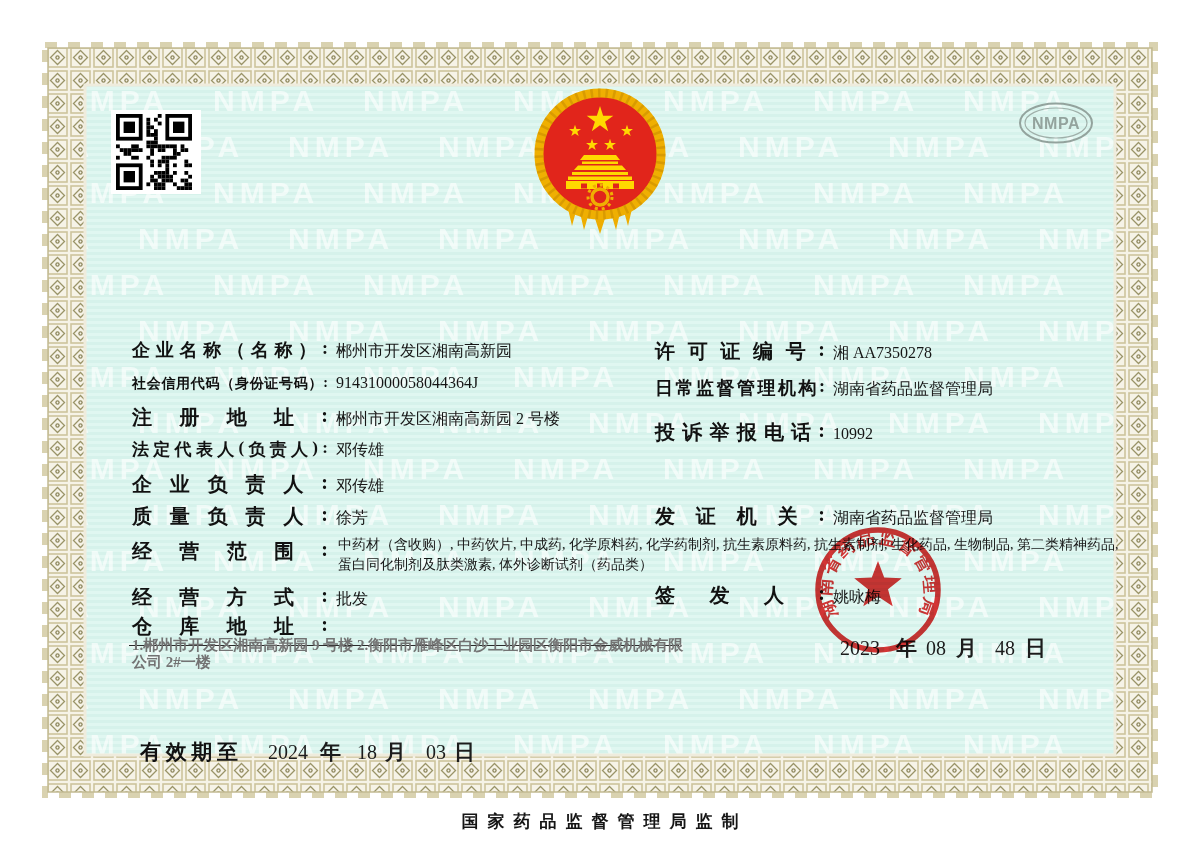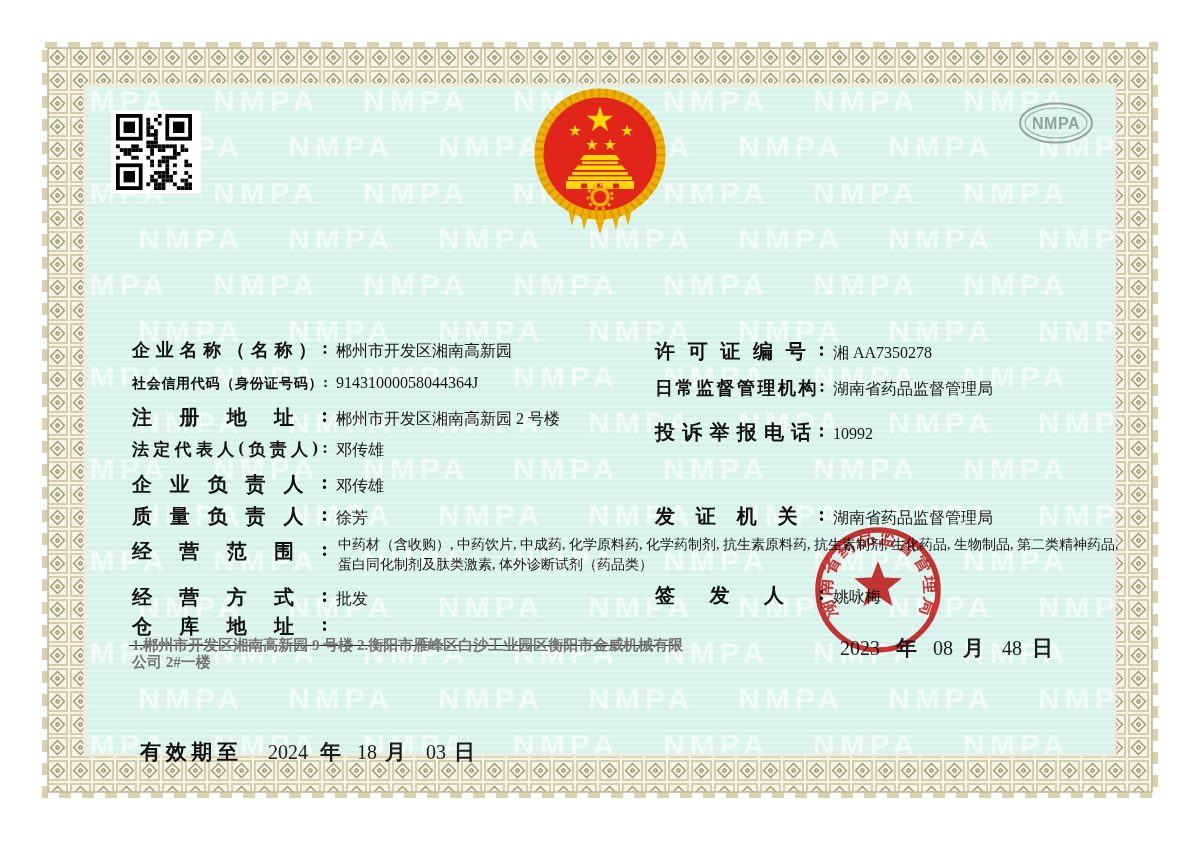--- a/index.html
+++ b/index.html
@@ -513,21 +513,21 @@
         <span>发</span>
         <span>人</span>
         <span>:</span>
       </span>
     <span class="val">姚咏梅</span>
   </div>
 
   <div class="row" style="left:840px;top:634px">
     <span class="datebit">2023</span>
     <span class="dateunit" style="margin-left:16px">年</span>
-    <span class="datebit" style="margin-left:16px">08</span>
+    <span class="datebit" style="margin-left:9px">08</span>
     <span class="dateunit" style="margin-left:10px">月</span>
     <span class="datebit" style="margin-left:18px">48</span>
     <span class="dateunit" style="margin-left:10px">日</span>
   </div>
 
   <div class="row" style="left:140px;top:738px">
     <span class="lbl w98 jlabel sz21">
         <span>有</span>
         <span>效</span>
         <span>期</span>
@@ -543,14 +543,15 @@
 
   <svg class="stamp" style="left:803px;top:514px" width="150" height="150" viewBox="0 0 150 150">
     <circle cx="75" cy="76" r="60" fill="none" stroke="#dd2424" stroke-width="5.5"></circle>
     <polygon points="75,47 81.2,63.5 98.8,64.3 85,75.2 89.7,92.2 75,82.5 60.3,92.2 65,75.2 51.2,64.3 68.8,63.5" fill="#dd2424"></polygon>
     <path id="stamparc" d="M36.5,103 A47,47 0 1 1 113.5,103" fill="none"></path>
     <text font-size="17.5" font-weight="bold" fill="#dd2424" letter-spacing="2.5" font-family="Liberation Serif, DejaVu Serif, serif">
       <textPath href="#stamparc" startOffset="50%" text-anchor="middle">湖南省药品监督管理局</textPath>
     </text>
   </svg>
 
+  <div class="footer-note">国家药品监督管理局监制</div>
 
 </div>
 
 </body></html>

